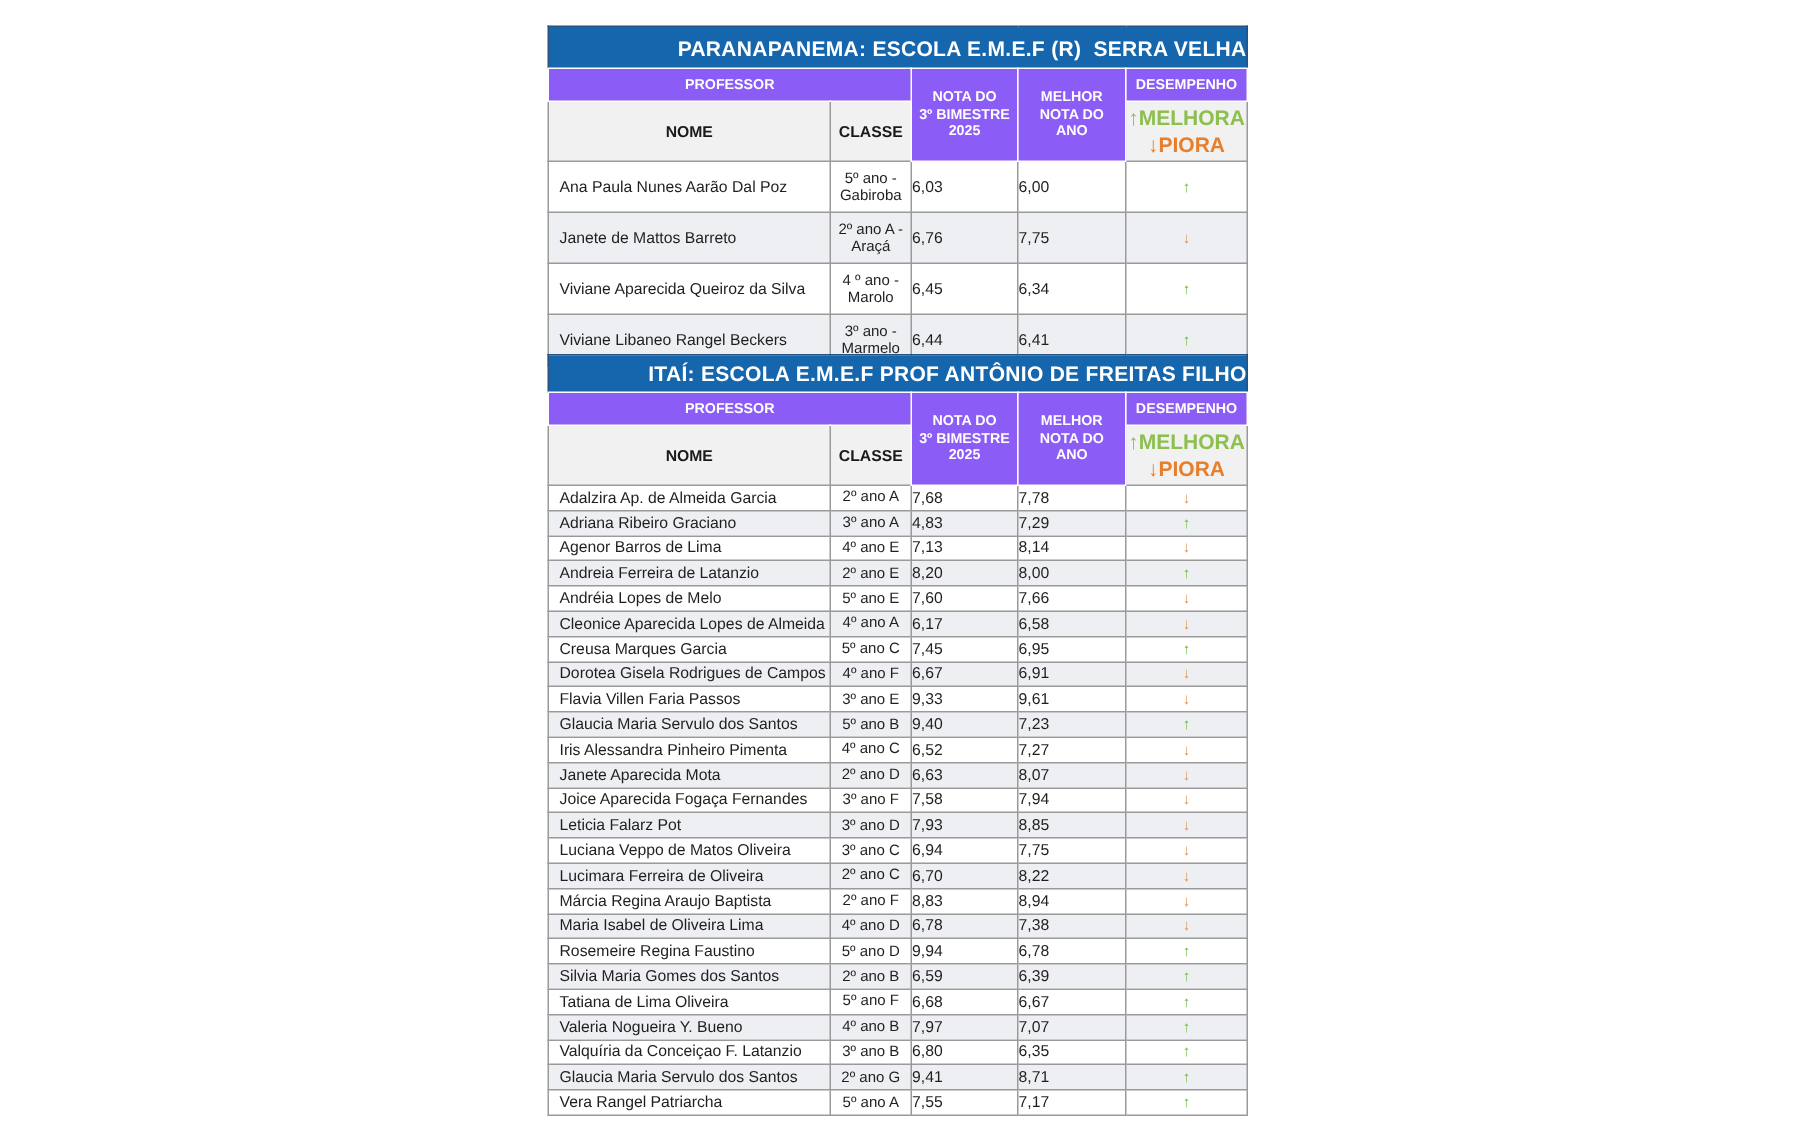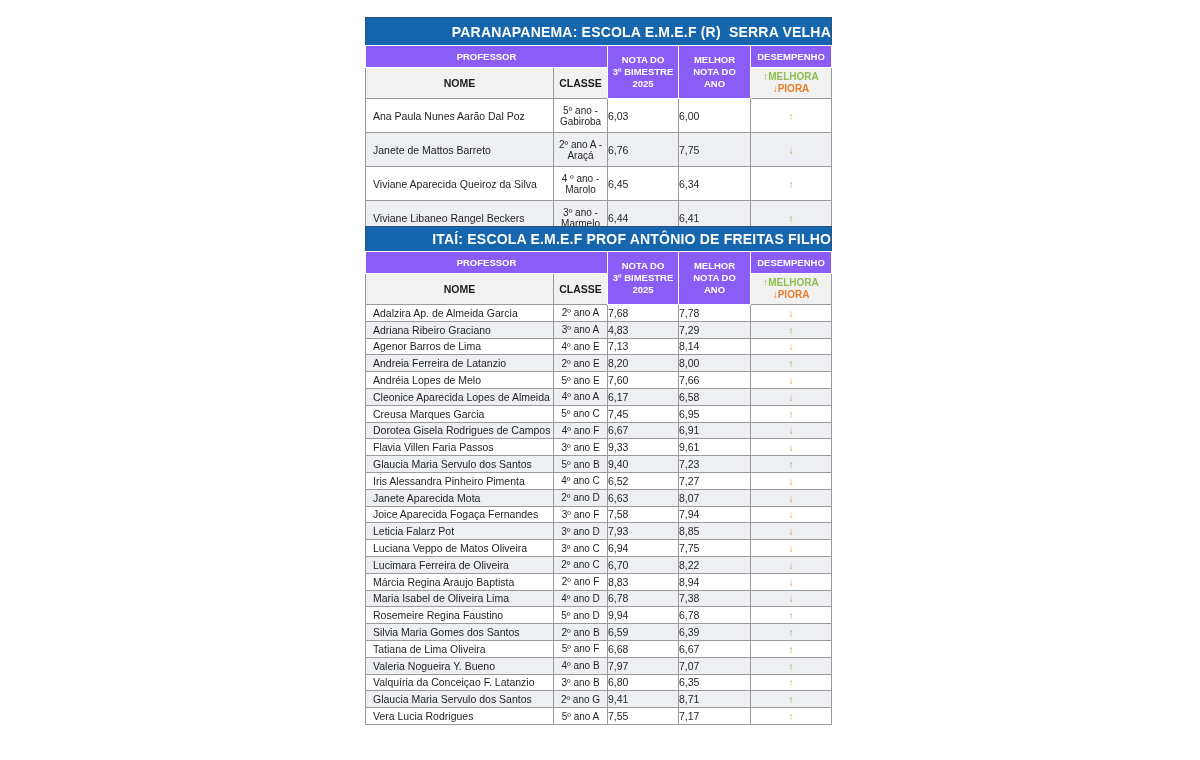--- a/index.html
+++ b/index.html
@@ -9,21 +9,21 @@
     font-family: "Liberation Sans", sans-serif;
     position: relative;
     overflow: hidden;
   }
   .school-table {
     position: absolute;
     left: 365px;
     width: 466px;
   }
   #table-1 { top: 17px; }
-  #table-2 { top: 226px; }
+  #table-2 { top: 236px; }
 
   table {
     width: 100%;
     border-collapse: collapse;
     table-layout: fixed;
   }
   col.c-nome   { width: 188px; }
   col.c-classe { width: 54px; }
   col.c-nota   { width: 71px; }
   col.c-melhor { width: 72px; }
@@ -61,21 +61,21 @@
   th.gray-head {
     background: #f1f1f1;
     color: #1a1a1a;
     font-size: 10.5px;
     font-weight: bold;
     text-align: center;
     vertical-align: middle;
     border: 1px solid #9a9a9a;
   }
   th.legend-cell { padding: 2px 0; }
-  .legend-line { display: block; font-size: 10px; font-weight: bold; line-height: 1.25; }
+  .legend-line { display: block; font-size: 14px; font-weight: bold; line-height: 1.25; }
   .legend-melhora { color: #8cbf4d; }
   .legend-piora   { color: #e87e2a; }
 
   tbody td {
     border: 1px solid #9a9a9a;
     color: #1f1f1f;
     font-size: 10.5px;
     vertical-align: middle;
     background: #ffffff;
   }
@@ -357,21 +357,21 @@
           <td class="trend"><span class="arrow-up">↑</span></td>
         </tr>
         <tr>
           <td class="name">Glaucia Maria Servulo dos Santos</td>
           <td class="classe">2º ano G</td>
           <td class="num">9,41</td>
           <td class="num">8,71</td>
           <td class="trend"><span class="arrow-up">↑</span></td>
         </tr>
         <tr>
-          <td class="name">Vera Lucia Rodrigues</td>
+          <td class="name">Vera Rangel Patriarcha</td>
           <td class="classe">5º ano A</td>
           <td class="num">7,55</td>
           <td class="num">7,17</td>
           <td class="trend"><span class="arrow-up">↑</span></td>
         </tr>
       </tbody>
   </table>
 </section>
 
 </body></html>

